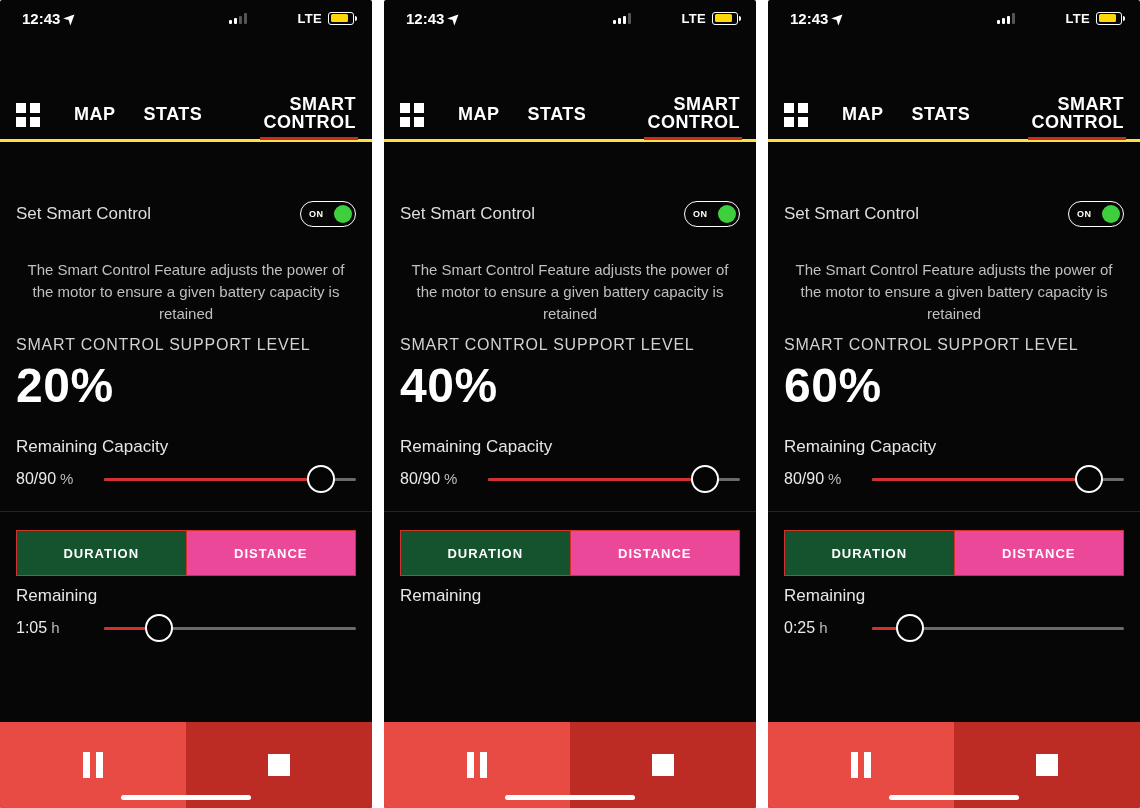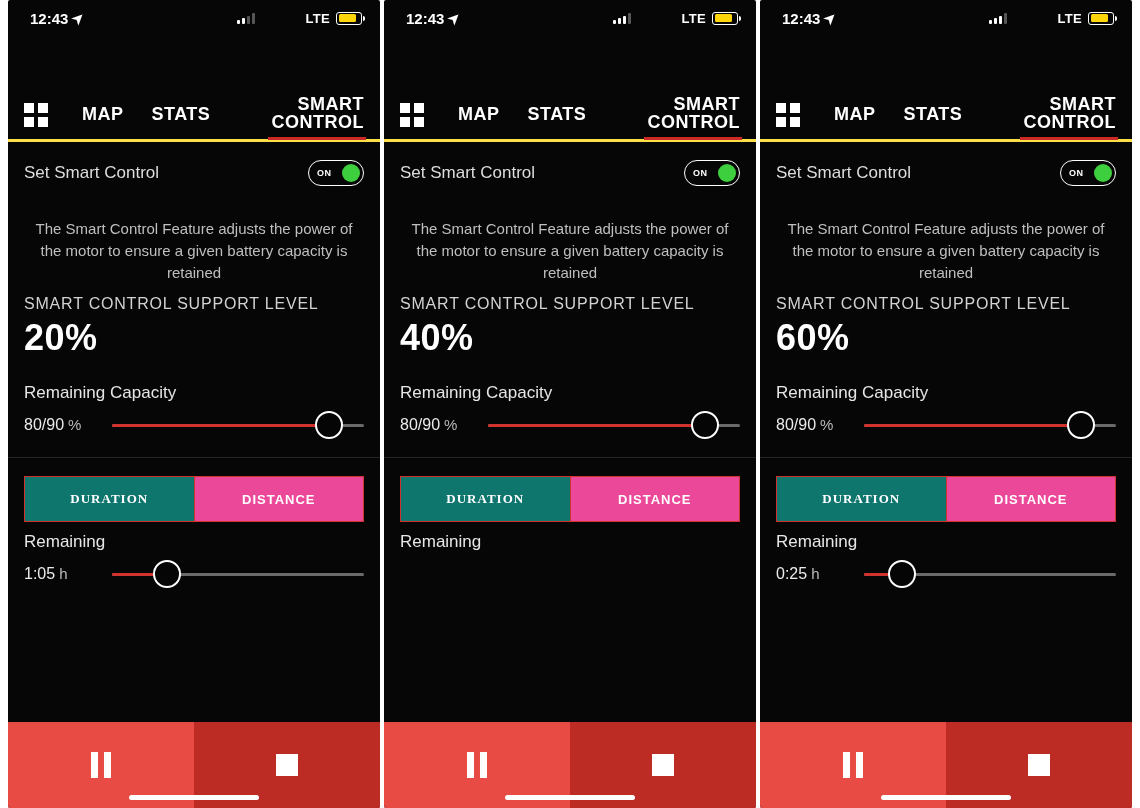--- a/index.html
+++ b/index.html
@@ -75,42 +75,42 @@
     position:relative;
   }
   .tab.stack span { display:block; }
   .tab.stack::after{
     content:""; position:absolute; left:-4px; right:-2px; bottom:-1px;
     height:3px; background:#cc2a24;
   }
   
   .section { padding:18px 16px; }
   .toggle-row{
-    display:flex; align-items:center; justify-content:space-between;
+    display:flex; align-items:center; justify-content:space-between;margin-top:41px;
   }
   .toggle-label{ font-size:17px; color:#ddd; font-weight:400;}
   .toggle {
     width:56px; height:26px; border:1.6px solid #fff; border-radius:20px;
     display:flex; align-items:center; justify-content:space-between;
     padding:0 3px; position:relative;
   }
   .toggle-txt{ font-size:9px; font-weight:800; letter-spacing:0.5px; margin-left:5px;}
   .toggle-knob{
     width:18px; height:18px; border-radius:50%; background:#3ecf3e;
   }
   .desc {
     font-size:15px; color:#bfbfbf; text-align:center; line-height:1.45;
     padding:14px 20px 8px;
   }
   .label-caps{
     font-size:16px; letter-spacing:0.8px; color:#d2d2d2;
     padding:4px 16px;
   }
   .big-pct{
-    font-size:36px; font-weight:800; padding:0 16px 14px; letter-spacing:0.5px;
+    font-size:48px; font-weight:800; padding:0 16px 14px; letter-spacing:0.5px;
   }
   .sub-label{
     font-size:17px; color:#e6e6e6; padding:10px 16px 8px;
   }
   .slider-row{
     display:flex; align-items:center; padding:0 16px 18px; gap:14px;
     border-bottom:1px solid #232323;
   }
   .slider-val{ font-size:16px; color:#eaeaea; min-width:74px;}
   .slider-val .unit{ color:#bcbcbc; font-size:15px; margin-left:4px;}
@@ -129,21 +129,21 @@
   }
   
   .seg-wrap{ padding:18px 16px 0; }
   .segmented{
     display:flex; border:1.6px solid #d0332d; height:46px;
   }
   .seg{
     flex:1; display:flex; align-items:center; justify-content:center;
     font-weight:800; font-size:13px; letter-spacing:1px;
   }
-  .seg.active{ background:#0f766e; color:#fff;font-family:Liberation Serif, serif; }
+  .seg.active{ background:#14532d; color:#fff; }
   .seg.inactive{ background:#ec4899; color:#fff; }
   .seg + .seg { border-left:1.6px solid #d0332d; }
   .slider-row.noborder{ border-bottom:none; padding-bottom:28px;}
   
   .bottom-bar{
     margin-top:auto;
     display:flex; height:86px;
   }
   .ctrl{
     flex:1; display:flex; align-items:center; justify-content:center;
@@ -159,21 +159,21 @@
     width:130px; height:5px; background:#fff; border-radius:3px;
   }
   .loc-arrow{
     display:inline-block; transform:rotate(0deg);
     font-size:14px;
   }
 </style>
 </head>
 <body>
 
-<div id="root" style="display: flex; gap: 4px;">
+<div id="root" style="display: flex; gap: 12px;">
     <div class="phone">
       <div class="status-bar">
         <div class="status-left">
           <span>12:43</span>
           <span class="loc-arrow" style="transform: rotate(-45deg);">➤</span>
         </div>
         <div class="status-right">
           <div class="sig-bars">
             <span class="b1"></span>
             <span class="b2"></span>

